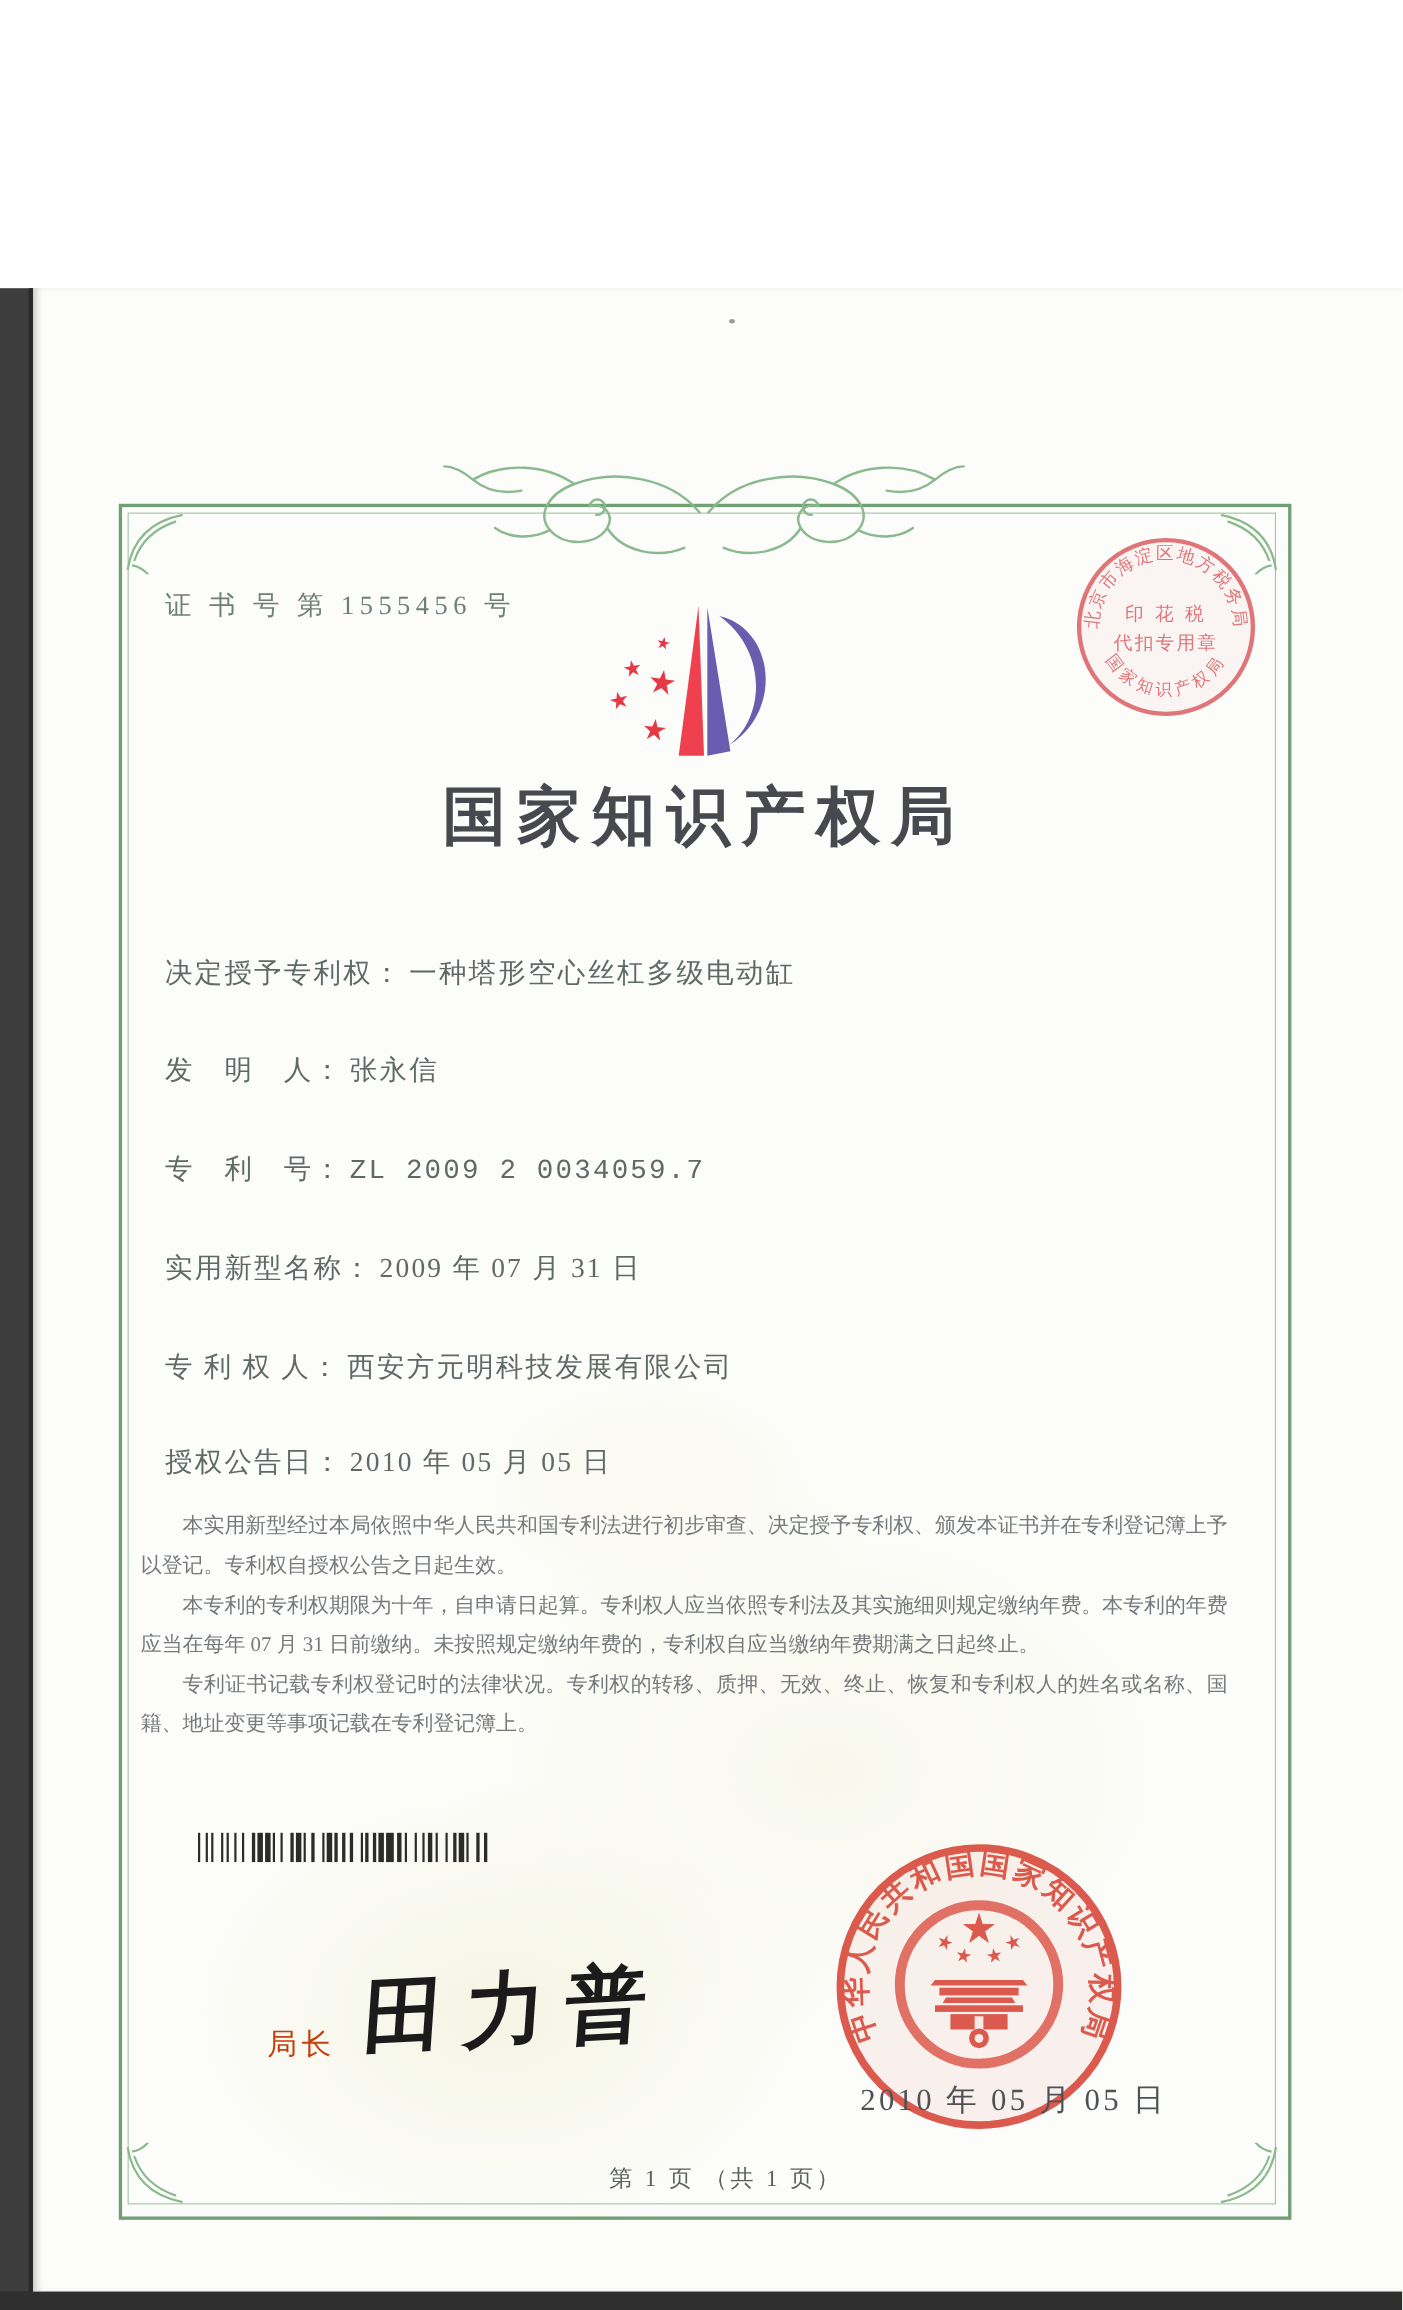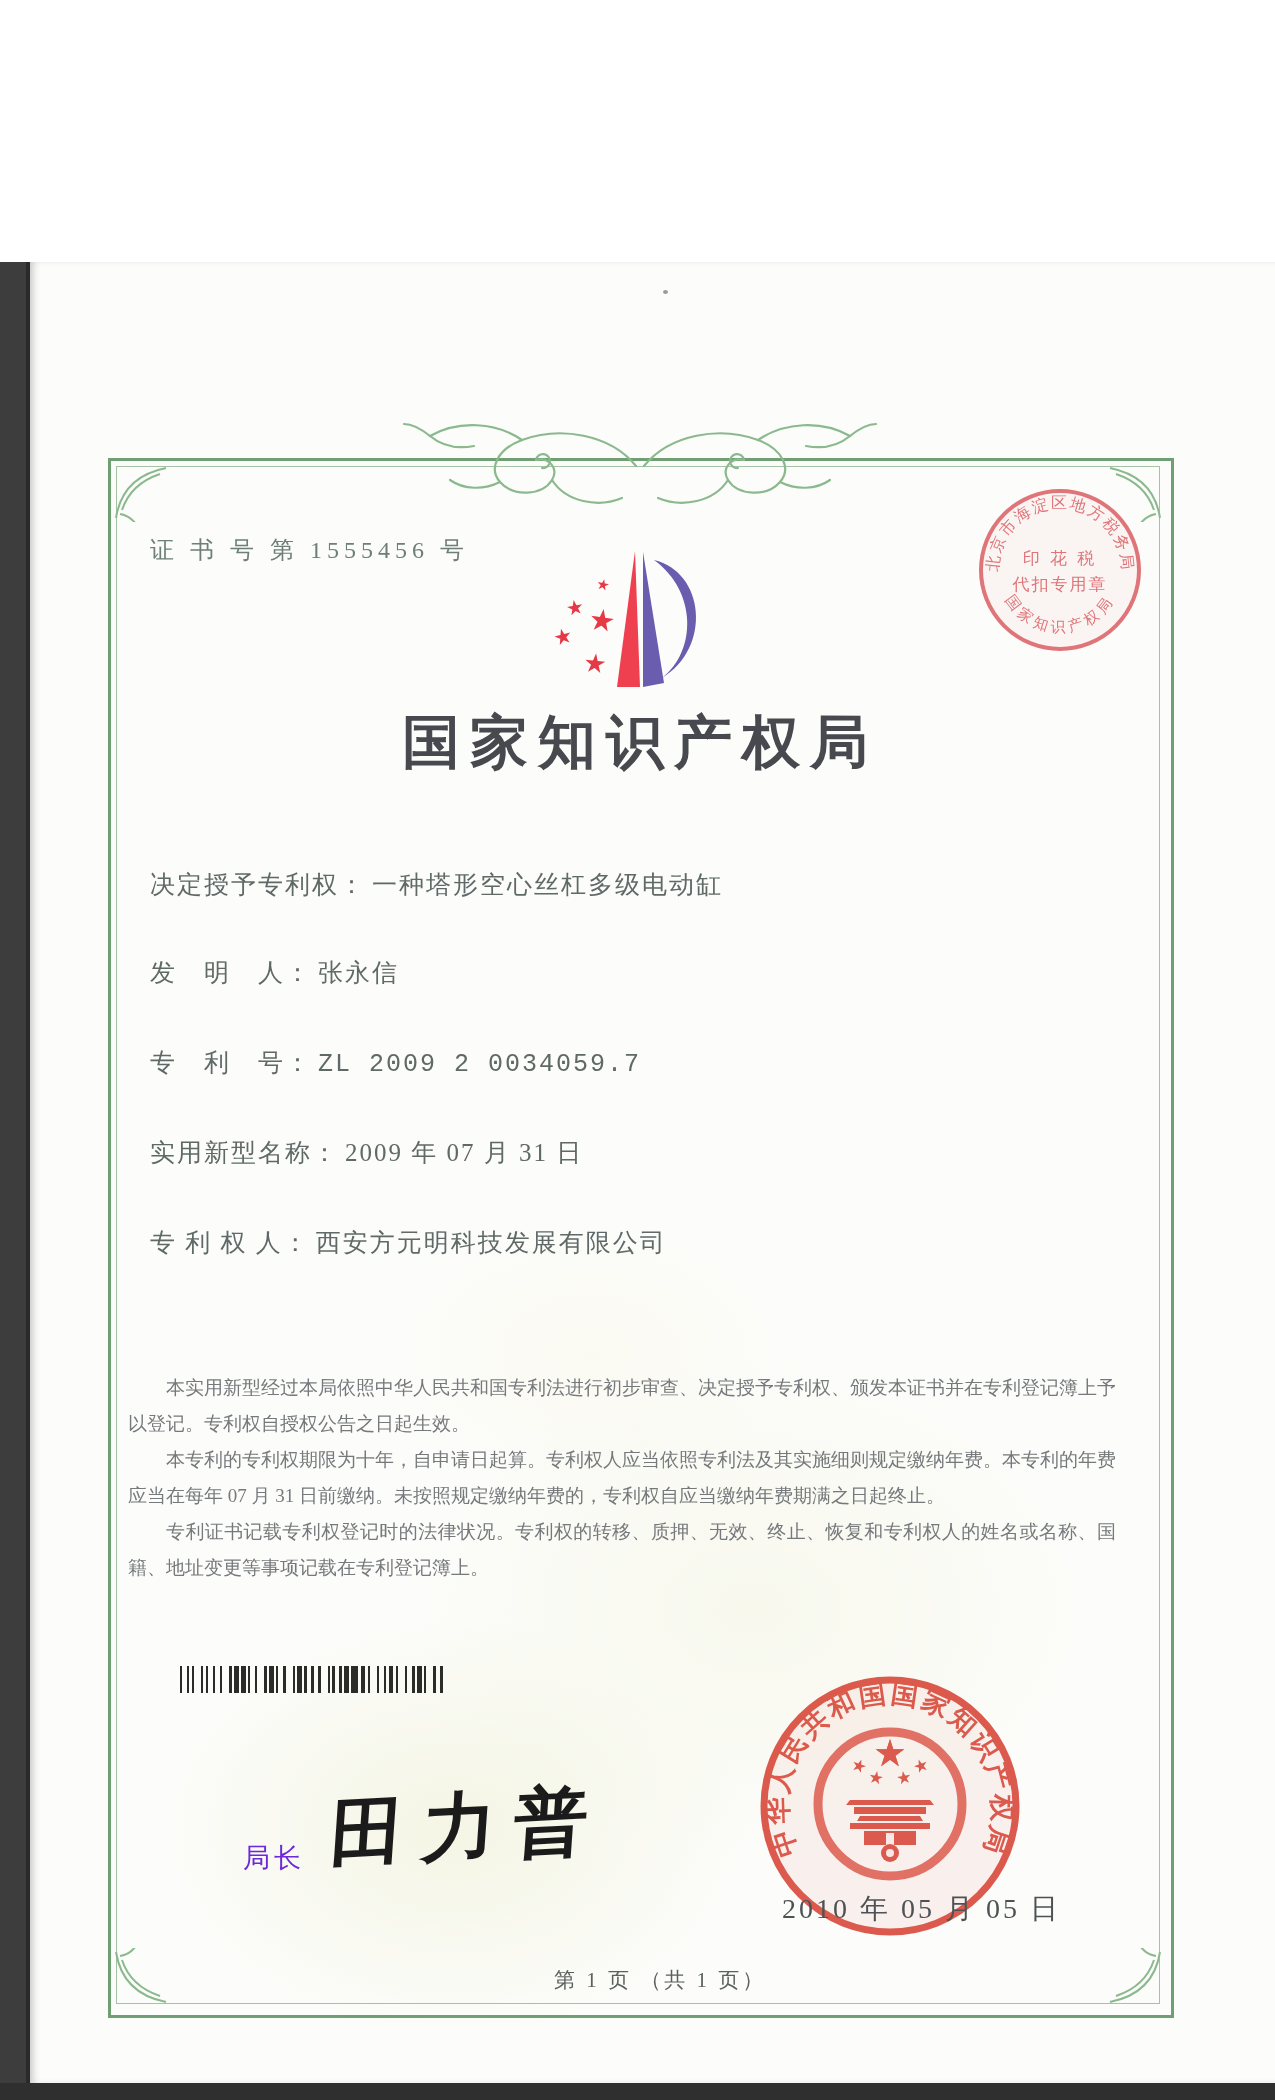--- a/index.html
+++ b/index.html
@@ -37,21 +37,21 @@
   .field-row .value{margin-left:6px;}
   
   .body-text{position:absolute;left:128px;top:1370px;width:988px;font-size:19px;line-height:36px;
              color:#76797c;text-align:justify;}
   .body-text p{margin:0;text-indent:2em;}
   
   .barcode{position:absolute;left:180px;top:1666px;width:360px;height:27px;display:flex;align-items:stretch;overflow:hidden;}
   .barcode .bar{background:#2b2b28;height:100%;}
   .barcode .gap{height:100%;}
   
-  .sig-label{position:absolute;left:243px;top:1840px;font-size:27px;color:#6d28d9;letter-spacing:4px;
+  .sig-label{position:absolute;left:243px;top:1840px;font-size:27px;color:#c2410c;letter-spacing:4px;
              font-family:"Liberation Sans","DejaVu Sans",sans-serif;}
   .sig-name{position:absolute;left:330px;top:1778px;font-size:74px;font-weight:bold;color:#1b1b1b;
             letter-spacing:18px;transform:rotate(-3deg) skewX(-7deg);white-space:nowrap;}
   
   .office-seal{position:absolute;left:756px;top:1672px;width:268px;height:268px;opacity:.95;}
   .seal-date{position:absolute;left:782px;top:1890px;font-size:28px;color:#4e5254;letter-spacing:3px;z-index:6;white-space:nowrap;}
   
   .footer-page{position:absolute;left:360px;top:1966px;width:600px;text-align:center;
                font-size:21px;color:#5a615e;letter-spacing:3px;}
   .dot-artifact{position:absolute;left:663px;top:290px;width:5px;height:4px;background:#9a9a9a;border-radius:50%;}
@@ -153,20 +153,23 @@
     <span class="label">发　明　人：</span><span class="value">张永信</span>
   </div>
   <div class="field-row" style="top:1046px;font-family:Liberation Mono, monospace;">
     <span class="label">专　利　号：</span><span class="value">ZL 2009 2 0034059.7</span>
   </div>
   <div class="field-row" style="top:1136px;">
     <span class="label">实用新型名称：</span><span class="value">2009 年 07 月 31 日</span>
   </div>
   <div class="field-row" style="top:1226px;">
     <span class="label">专 利 权 人：</span><span class="value">西安方元明科技发展有限公司</span>
+  </div>
+  <div class="field-row" style="top:1312px;">
+    <span class="label">授权公告日：</span><span class="value">2010 年 05 月 05 日</span>
   </div>
 
   <div class="body-text">
     <p>本实用新型经过本局依照中华人民共和国专利法进行初步审查、决定授予专利权、颁发本证书并在专利登记簿上予以登记。专利权自授权公告之日起生效。</p>
     <p>本专利的专利权期限为十年，自申请日起算。专利权人应当依照专利法及其实施细则规定缴纳年费。本专利的年费应当在每年 07 月 31 日前缴纳。未按照规定缴纳年费的，专利权自应当缴纳年费期满之日起终止。</p>
     <p>专利证书记载专利权登记时的法律状况。专利权的转移、质押、无效、终止、恢复和专利权人的姓名或名称、国籍、地址变更等事项记载在专利登记簿上。</p>
   </div>
 
   <div class="barcode" id="barcode">
       <div class="bar" style="width: 2.35px; flex: 0 0 auto;"></div>

